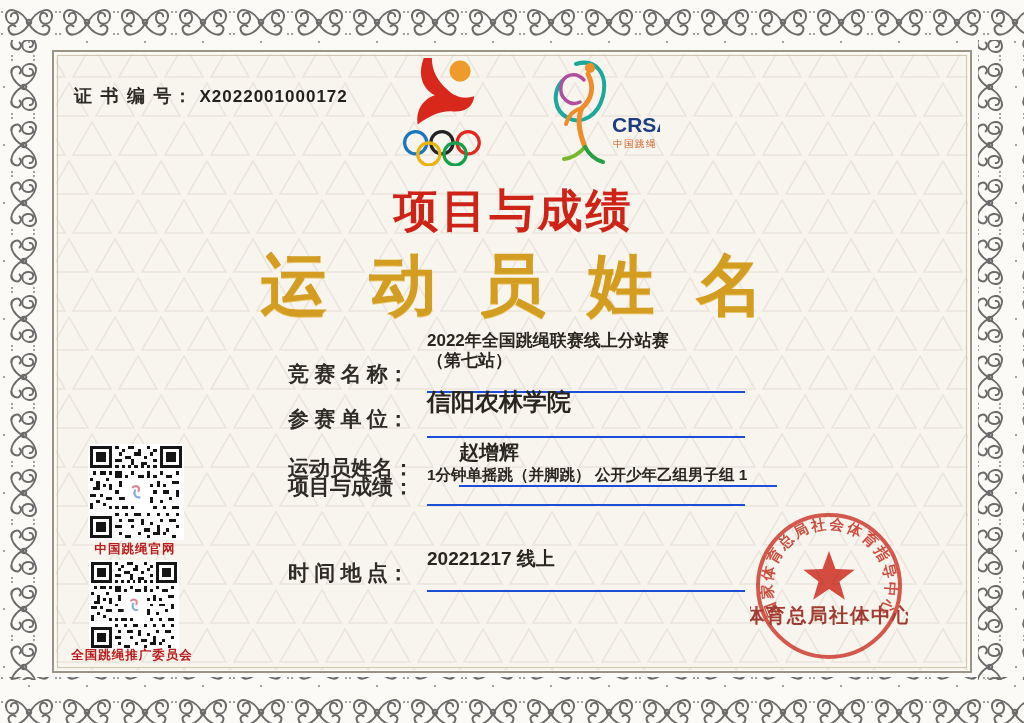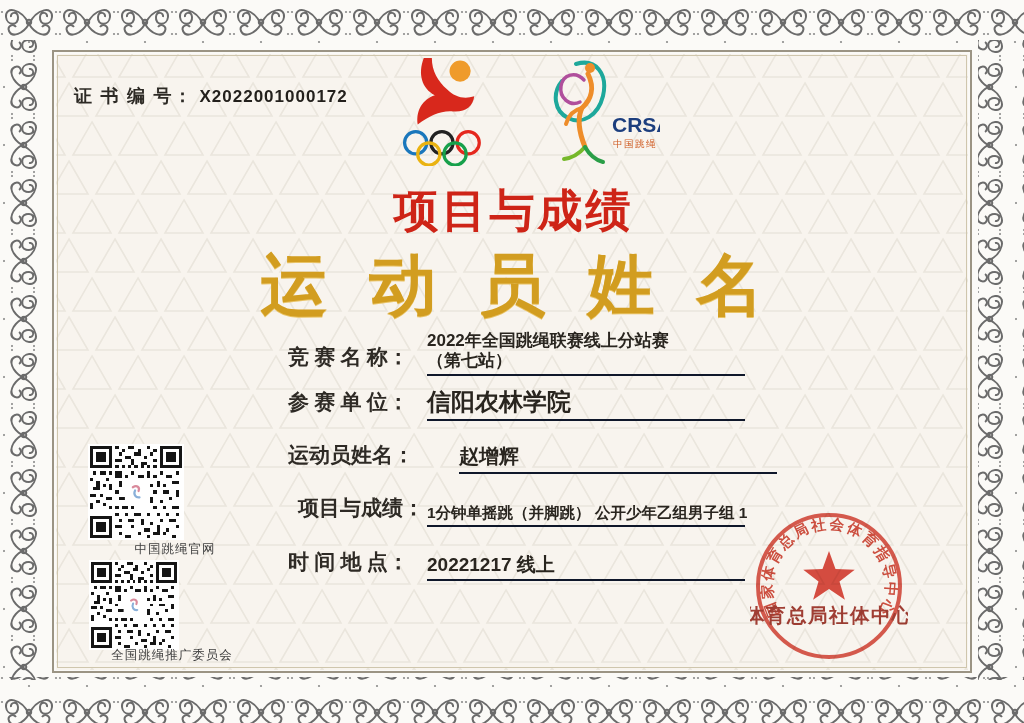--- a/index.html
+++ b/index.html
@@ -21,32 +21,32 @@
     font-family:"Liberation Serif","DejaVu Serif",serif;font-weight:900;font-size:45px;
     letter-spacing:3px;text-indent:3px;color:#ce2417;}
   .subtitle{position:absolute;left:0;top:240px;width:100%;text-align:center;
     font-family:"Liberation Serif","DejaVu Serif",serif;font-weight:900;font-size:67px;
     letter-spacing:42px;text-indent:42px;color:#d29d20;
     text-shadow:0 1px 0 #e9c468;}
 
   .row{position:absolute;left:288px;display:flex;align-items:flex-end;}
   .row .flabel{font-family:"Liberation Serif","DejaVu Serif",serif;font-weight:900;font-size:21px;
     color:#2e2a25;width:136px;white-space:nowrap;padding-bottom:5px;}
-  .row .fline{width:318px;margin-left:3px;border-bottom:2px solid #0f172a;padding-bottom:3px;}
+  .row .fline{width:318px;margin-left:3px;border-bottom:2px solid #1d4ed8;padding-bottom:20px;}
   .row .fvalue{font-weight:700;color:#29251f;white-space:nowrap;line-height:1.18;}
   .r1{top:331px;} .r1 .fvalue{font-size:17px;}
   .r2{top:388px;} .r2 .fvalue{font-size:24px;}
   .r3{top:441px;gap:32px;} .r3 .fvalue{font-size:20px;}
-  .r4{top:494px;text-align:right;} .r4 .fvalue{font-size:15.5px;}
+  .r4{top:466px;} .r4 .fvalue{font-size:15.5px;}
   .r5{top:548px;} .r5 .fvalue{font-size:19px;}
 
   .qr{position:absolute;background:#fff;padding:2px;}
   .qr1{left:88px;top:444px;width:92px;height:92px;}
   .qr2{left:89px;top:560px;width:86px;height:86px;}
-  .qr-label{position:absolute;width:160px;text-align:center;font-size:12.5px;color:#404040;font-weight:400;letter-spacing:1px;margin-left:40px;}
+  .qr-label{position:absolute;width:160px;text-align:center;font-size:12.5px;color:#b91c1c;font-weight:700;letter-spacing:1px;}
   .ql1{left:55px;top:541px;}
   .ql2{left:52px;top:647px;}
 
   .seal{position:absolute;left:750px;top:506px;width:158px;height:158px;mix-blend-mode:multiply;opacity:0.93;}
 </style>
 </head>
 <body>
 
 <div class="page">
 

